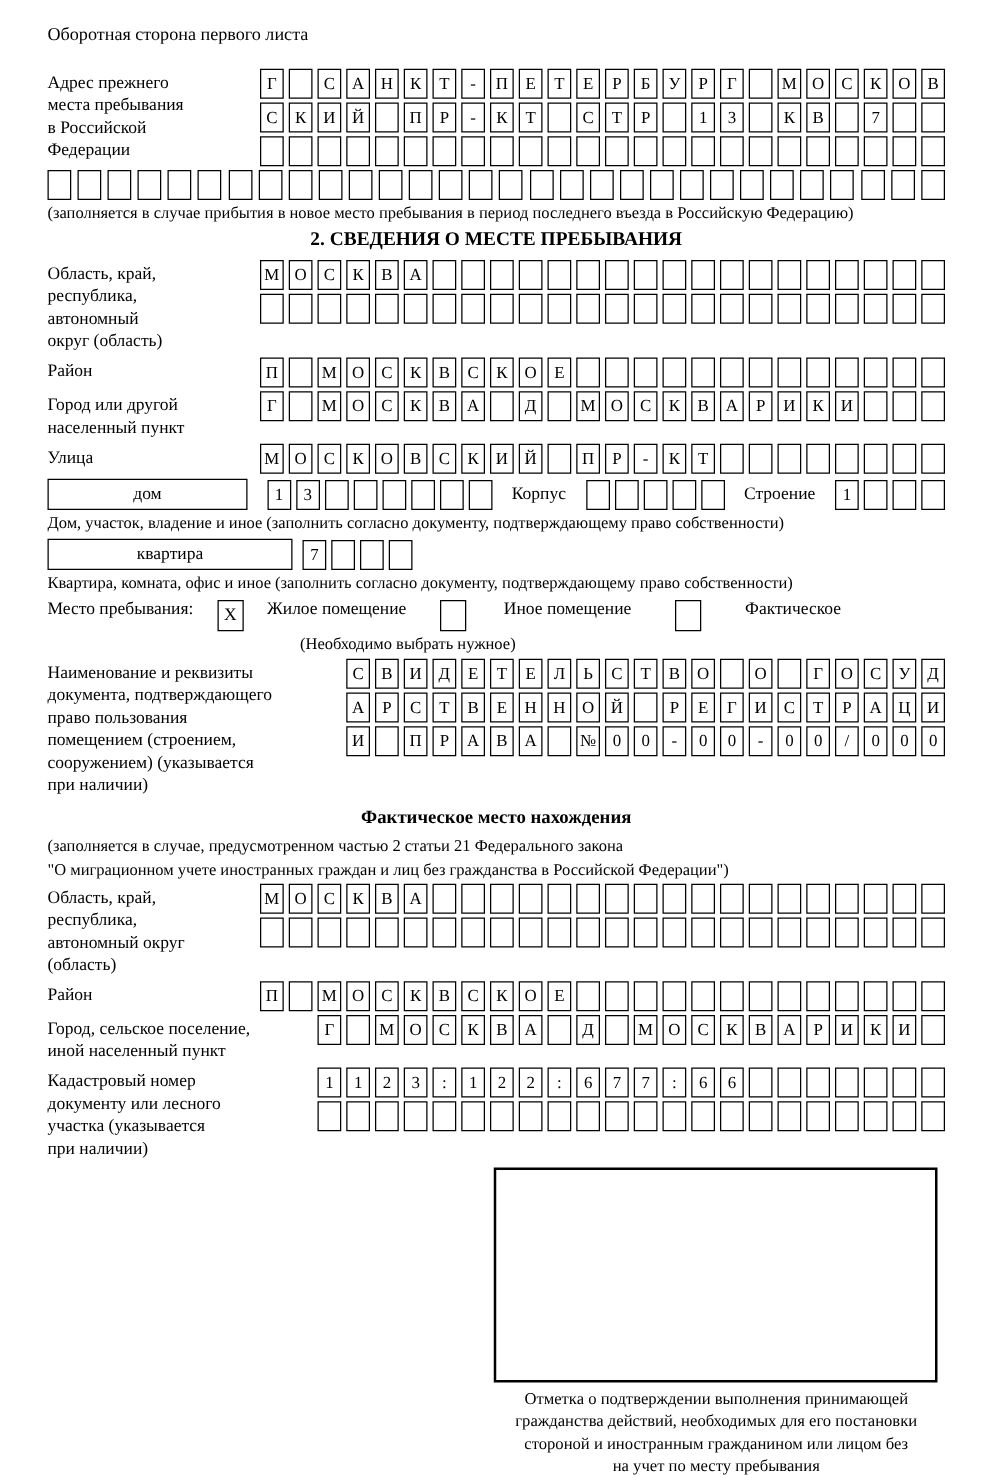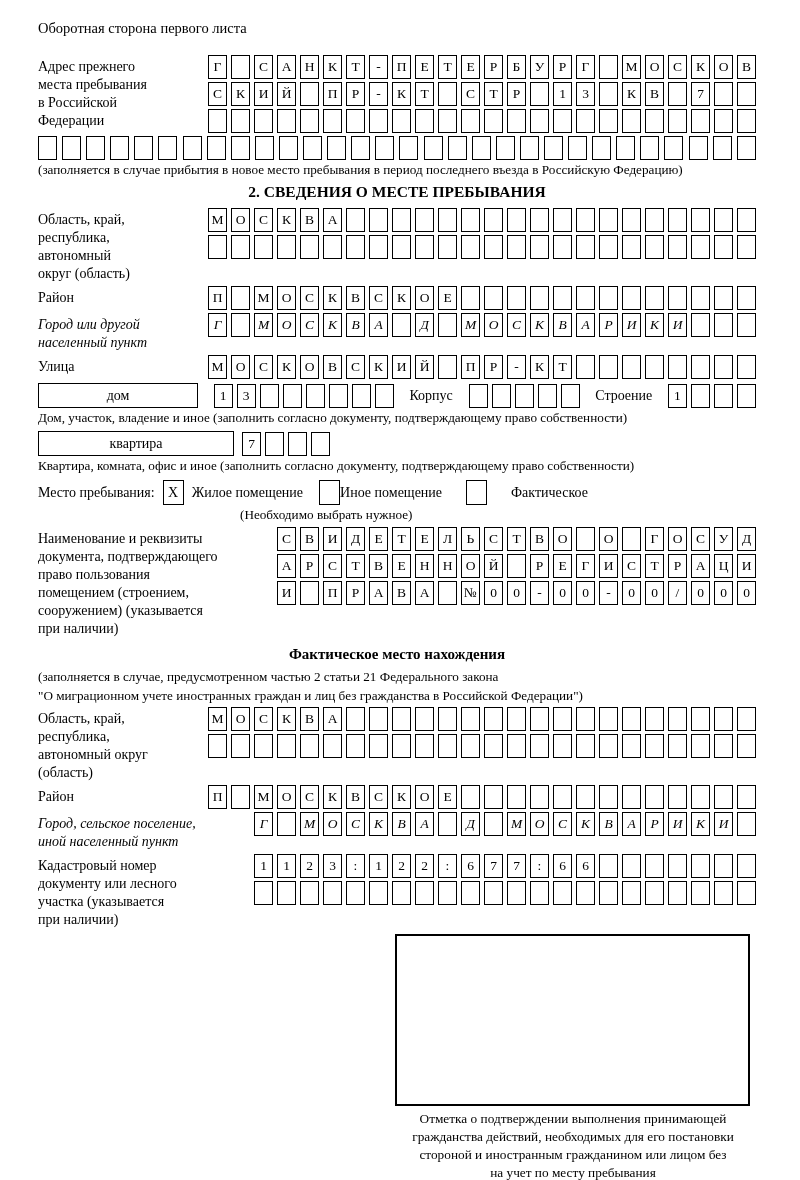--- a/index.html
+++ b/index.html
@@ -6,46 +6,46 @@
   .page{
     width:800px;height:1180px;box-sizing:border-box;
     padding:8px 44px 0 38px;position:relative;overflow:hidden;
     font-family:"Liberation Serif","DejaVu Serif",serif;color:#000;
     background:#fff;
   }
   .side-note{text-align:left;font-size:14.5px;margin:12px 0 18px 0;}
   .fg{display:flex;align-items:flex-start;margin-bottom:3px;}
   .fg-label{flex:0 0 auto;font-size:14px;line-height:18px;padding-top:3px;}
   .fg-rows{flex:1 1 auto;display:flex;flex-direction:column;align-items:flex-end;row-gap:3px;}
-  .fg-min30{min-height:32px;font-style:italic;}
+  .fg-min30{min-height:32px;}
   .cellrow{display:flex;gap:4px;}
   .cellrow.spread{width:100%;justify-content:space-between;}
   .cell{
     flex:0 0 auto;width:17px;height:22px;border:1.5px solid #000;
     display:inline-flex;align-items:center;justify-content:center;
     font-size:13.5px;line-height:1;
   }
   .full-row{margin:3px 0 2px 0;}
   .note-center{font-size:13.2px;margin:1px 0 3px;}
   .sec-title{text-align:center;font-weight:bold;font-size:15.5px;margin:5px 0 7px;}
   .sub-title{text-align:center;font-weight:bold;font-size:15px;margin:8px 0 6px;}
   .house-row{display:flex;align-items:center;justify-content:space-between;margin:4px 0 2px;}
   .wide-box{border:1.5px solid #000;height:23px;display:flex;align-items:center;justify-content:center;font-size:14px;box-sizing:content-box;text-align:center;}
   .dom-box{width:158px;}
   .kv-box{width:194px;}
   .inline-label{font-size:14px;}
   .caption{font-size:13.2px;margin:2px 0 5px;}
   .kv-row{display:flex;align-items:center;margin:4px 0 2px;}
   .kv-row .cellrow{margin-left:8px;}
-  .stay-row{display:flex;align-items:center;margin:6px 0 2px;font-size:14px;}
+  .stay-row{display:flex;margin:6px 0 2px;font-size:14px;gap:11px;}
   .checkbox{
     flex:0 0 auto;width:19px;height:23px;border:1.5px solid #000;
     display:inline-flex;align-items:center;justify-content:center;font-size:14px;
   }
-  .ml8{margin-left:8px;}.ml10{margin-left:0;}.ml16{margin-left:16px;}.ml24{margin-left:24px;}
+  .ml8{margin-left:8px;}.ml10{margin-left:19px;}.ml16{margin-left:16px;}.ml24{margin-left:24px;}
   .stay-note{font-size:13.2px;margin:2px 0 4px 202px;}
   .mark-box{border:2px solid #000;width:355px;height:172px;margin:5px 0 0 357px;box-sizing:border-box;}
   .mark-caption{width:436px;margin:4px 0 0 317px;text-align:center;font-size:13.3px;line-height:18px;}
 </style>
 </head>
 <body>
 
 <div class="page">
 
   <div class="side-note">Оборотная сторона первого листа</div>

